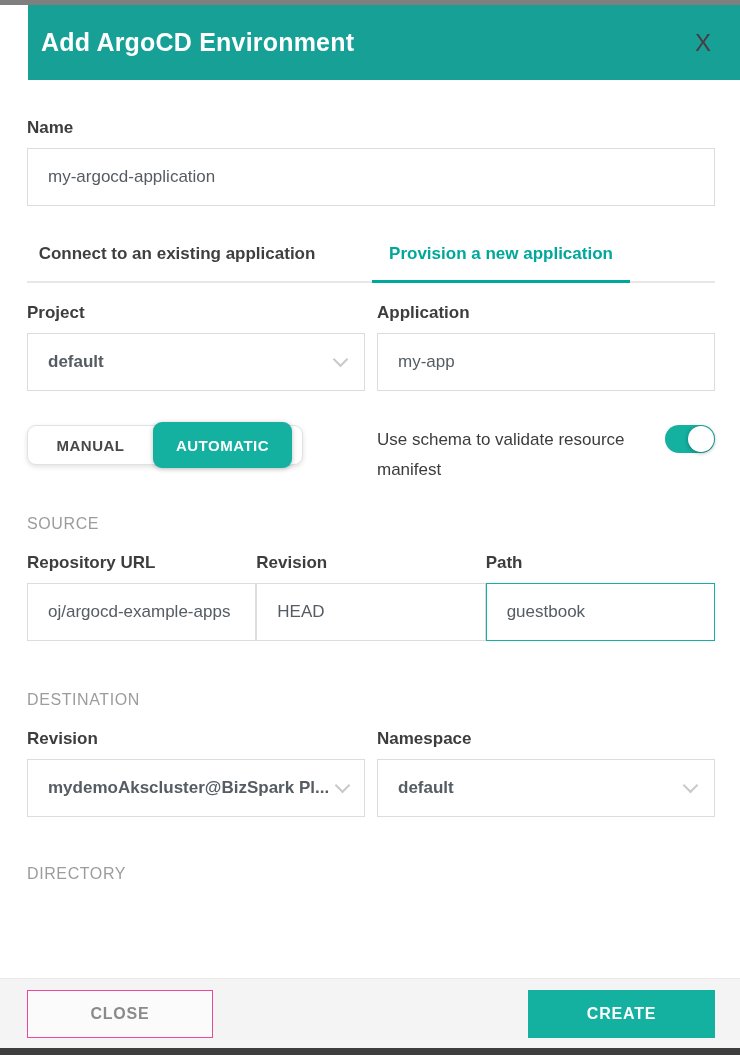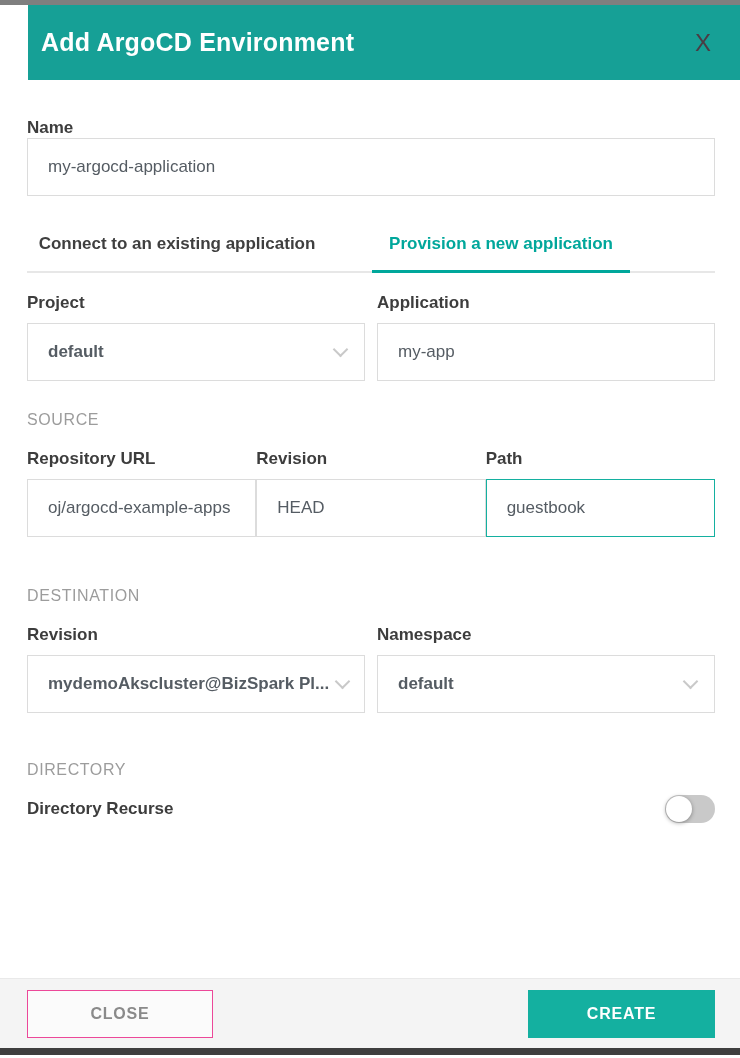--- a/index.html
+++ b/index.html
@@ -37,21 +37,21 @@
     display:flex; align-items:center; justify-content:space-between; padding:0 18px 0 20px;
     font-size:17px; color:#555c63; white-space:nowrap; overflow:hidden;font-weight:bold;
   }
   .chevron {
     width:11px; height:11px; flex:0 0 auto; margin-left:8px; margin-top:-6px;
     border-right:2px solid #c9c9c9; border-bottom:2px solid #c9c9c9;
     transform:rotate(45deg);
   }
 
   .name-block { margin-top:38px; }
-  .name-block .text-input { }
+  .name-block .text-input { margin-top:10px; }
 
   .tabs { margin-top:38px; display:flex; border-bottom:2px solid #e7e7e7; }
   .tab { position:relative; padding-bottom:17px; text-align:center; font-size:17px; font-weight:700; cursor:pointer; }
   .tab-existing { width:300px; color:#3f3f3f; }
   .tab-provision { width:258px; margin-left:45px; color:var(--tab-active,#00a79b); }
   .tab.active::after { content:""; position:absolute; left:0; right:0; bottom:-2px; height:3px; background:var(--tab-active,#00a79b); }
 
   .two-col { display:flex; gap:12px; }
   .two-col > .col { flex:1 1 0; min-width:0; }
   .row-labels { margin-top:20px; }
@@ -135,20 +135,34 @@
           <span>default</span>
           <span class="chevron"></span>
         </div>
       </div>
       <div class="col">
         <div class="field-label">Application</div>
         <input class="text-input" type="text" value="my-app" style="">
       </div>
     </div>
 
+    <div class="mode-row">
+      <div class="col">
+        <div class="segmented">
+          <div class="seg-manual">MANUAL</div>
+          <div class="seg-automatic">AUTOMATIC</div>
+        </div>
+      </div>
+      <div class="col schema-col">
+        <div class="schema-text">Use schema to validate resource manifest</div>
+        <div class="toggle on">
+          <div class="knob"></div>
+        </div>
+      </div>
+    </div>
 
     <div class="section-label section-source">SOURCE</div>
 
     <div class="three-col row-labels">
       <div class="col">
         <div class="field-label">Repository URL</div>
         <input class="text-input" type="text" value="oj/argocd-example-apps" style="">
       </div>
       <div class="col">
         <div class="field-label">Revision</div>
@@ -174,26 +188,20 @@
         <div class="field-label">Namespace</div>
         <div class="select-box">
           <span>default</span>
           <span class="chevron"></span>
         </div>
       </div>
     </div>
 
     <div class="section-label section-directory">DIRECTORY</div>
 
-    <div class="recurse-row">
-      <div class="field-label">Directory Recurse</div>
-      <div class="toggle off">
-        <div class="knob"></div>
-      </div>
-    </div>
 
   </div>
 
   <div class="modal-footer">
     <button class="btn btn-close">CLOSE</button>
     <button class="btn btn-create">CREATE</button>
   </div>
 
   <div class="bottom-strip"></div>
 

